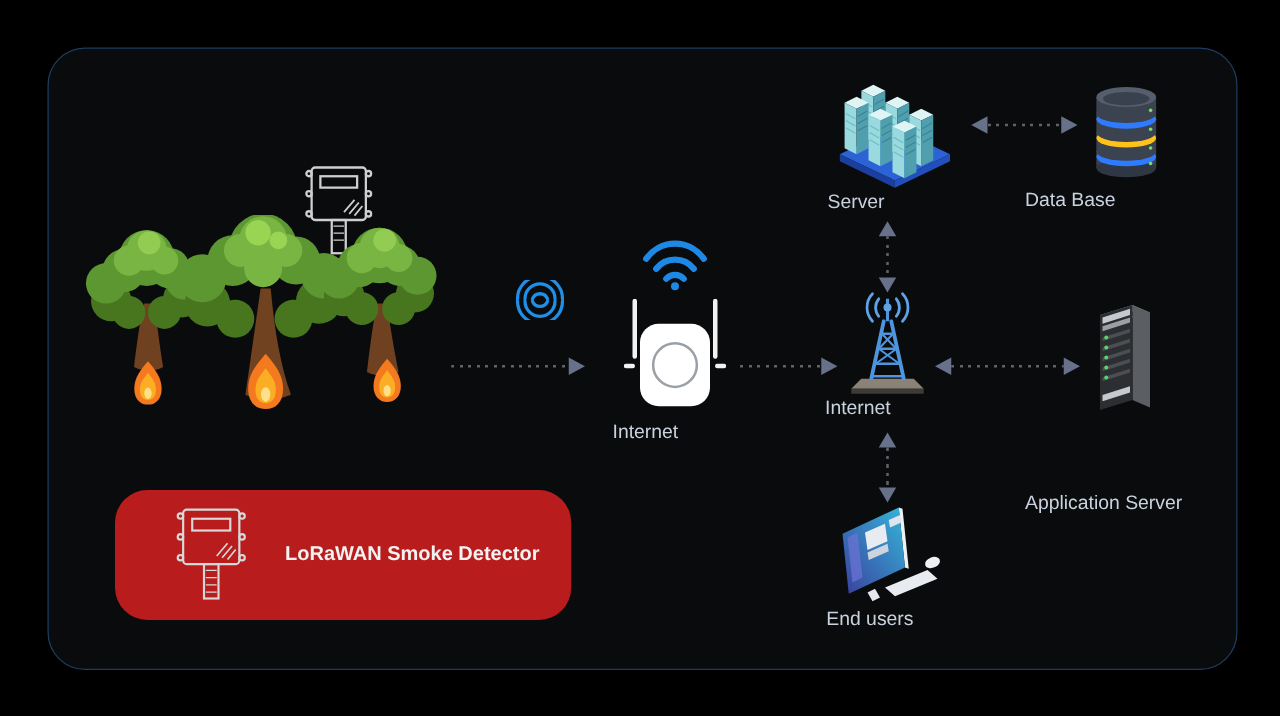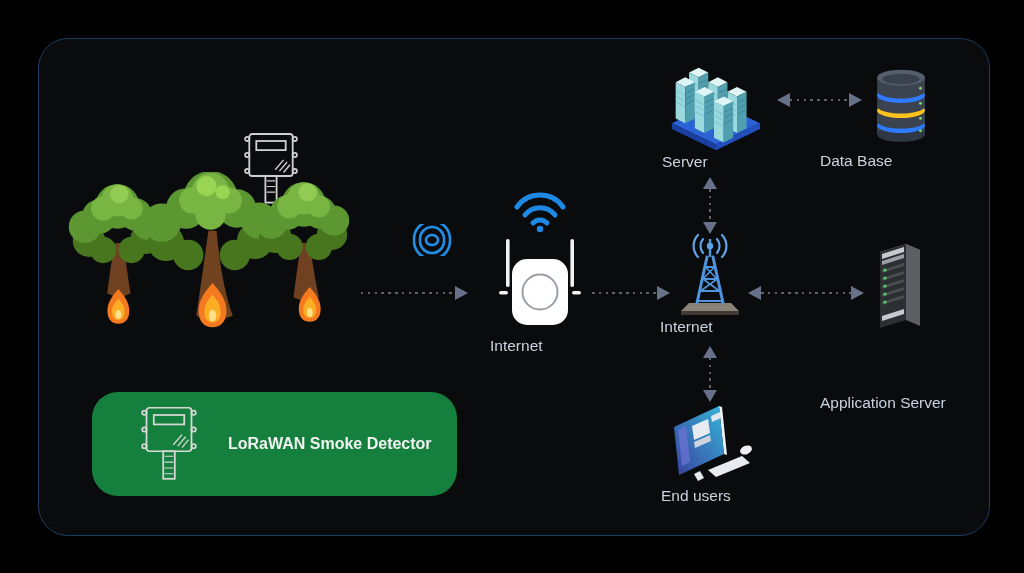--- a/index.html
+++ b/index.html
@@ -24,21 +24,21 @@
     background:repeating-linear-gradient(180deg,#5e636b 0,#5e636b 2.5px,transparent 2.5px,transparent 6.8px);}
   .tri-r{width:0;height:0;border-top:7px solid transparent;border-bottom:7px solid transparent;border-left:13px solid #67718a;}
   .tri-l{width:0;height:0;border-top:7px solid transparent;border-bottom:7px solid transparent;border-right:13px solid #67718a;}
   .tri-u{width:0;height:0;border-left:7px solid transparent;border-right:7px solid transparent;border-bottom:12px solid #67718a;}
   .tri-d{width:0;height:0;border-left:7px solid transparent;border-right:7px solid transparent;border-top:12px solid #67718a;}
   
   .lora-wrap{position:absolute;left:384px;top:224px;width:96px;text-align:center;}
   .lora-text{color:#fff;font-size:31px;font-weight:bold;line-height:1.05;letter-spacing:1px;}
   .lora-arcs{display:block;margin:0 auto;}
   
-  .detector-box{position:absolute;left:92px;top:392px;width:365px;height:104px;background:#15803d;border-radius:26px;}
+  .detector-box{position:absolute;left:92px;top:392px;width:365px;height:104px;background:#b91c1c;border-radius:26px;}
   .detector-box-label{
     position:absolute;left:136px;top:0;height:104px;display:flex;align-items:center;
     color:#f2f2f2;font-size:16px;font-weight:bold;white-space:nowrap;
   }
 </style>
 </head>
 <body>
 
 <div class="panel"></div>
 

